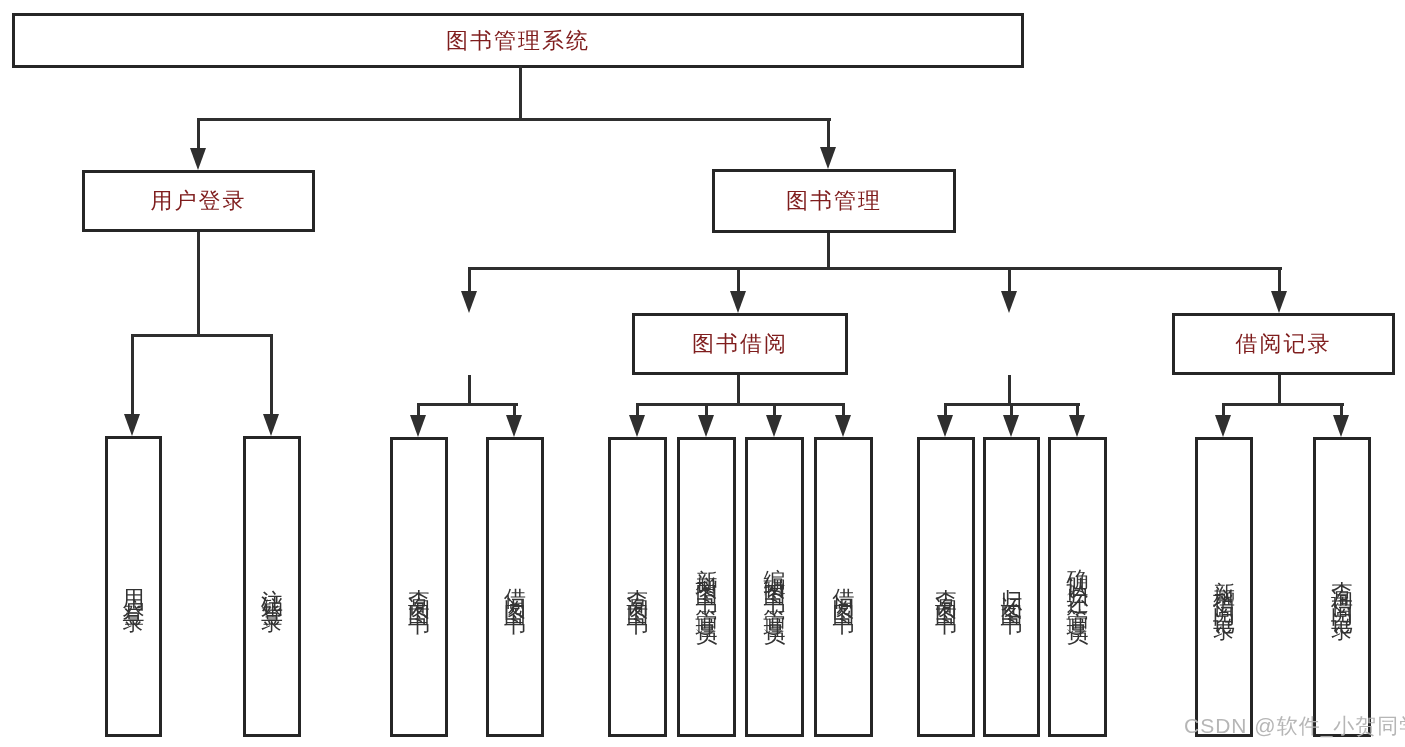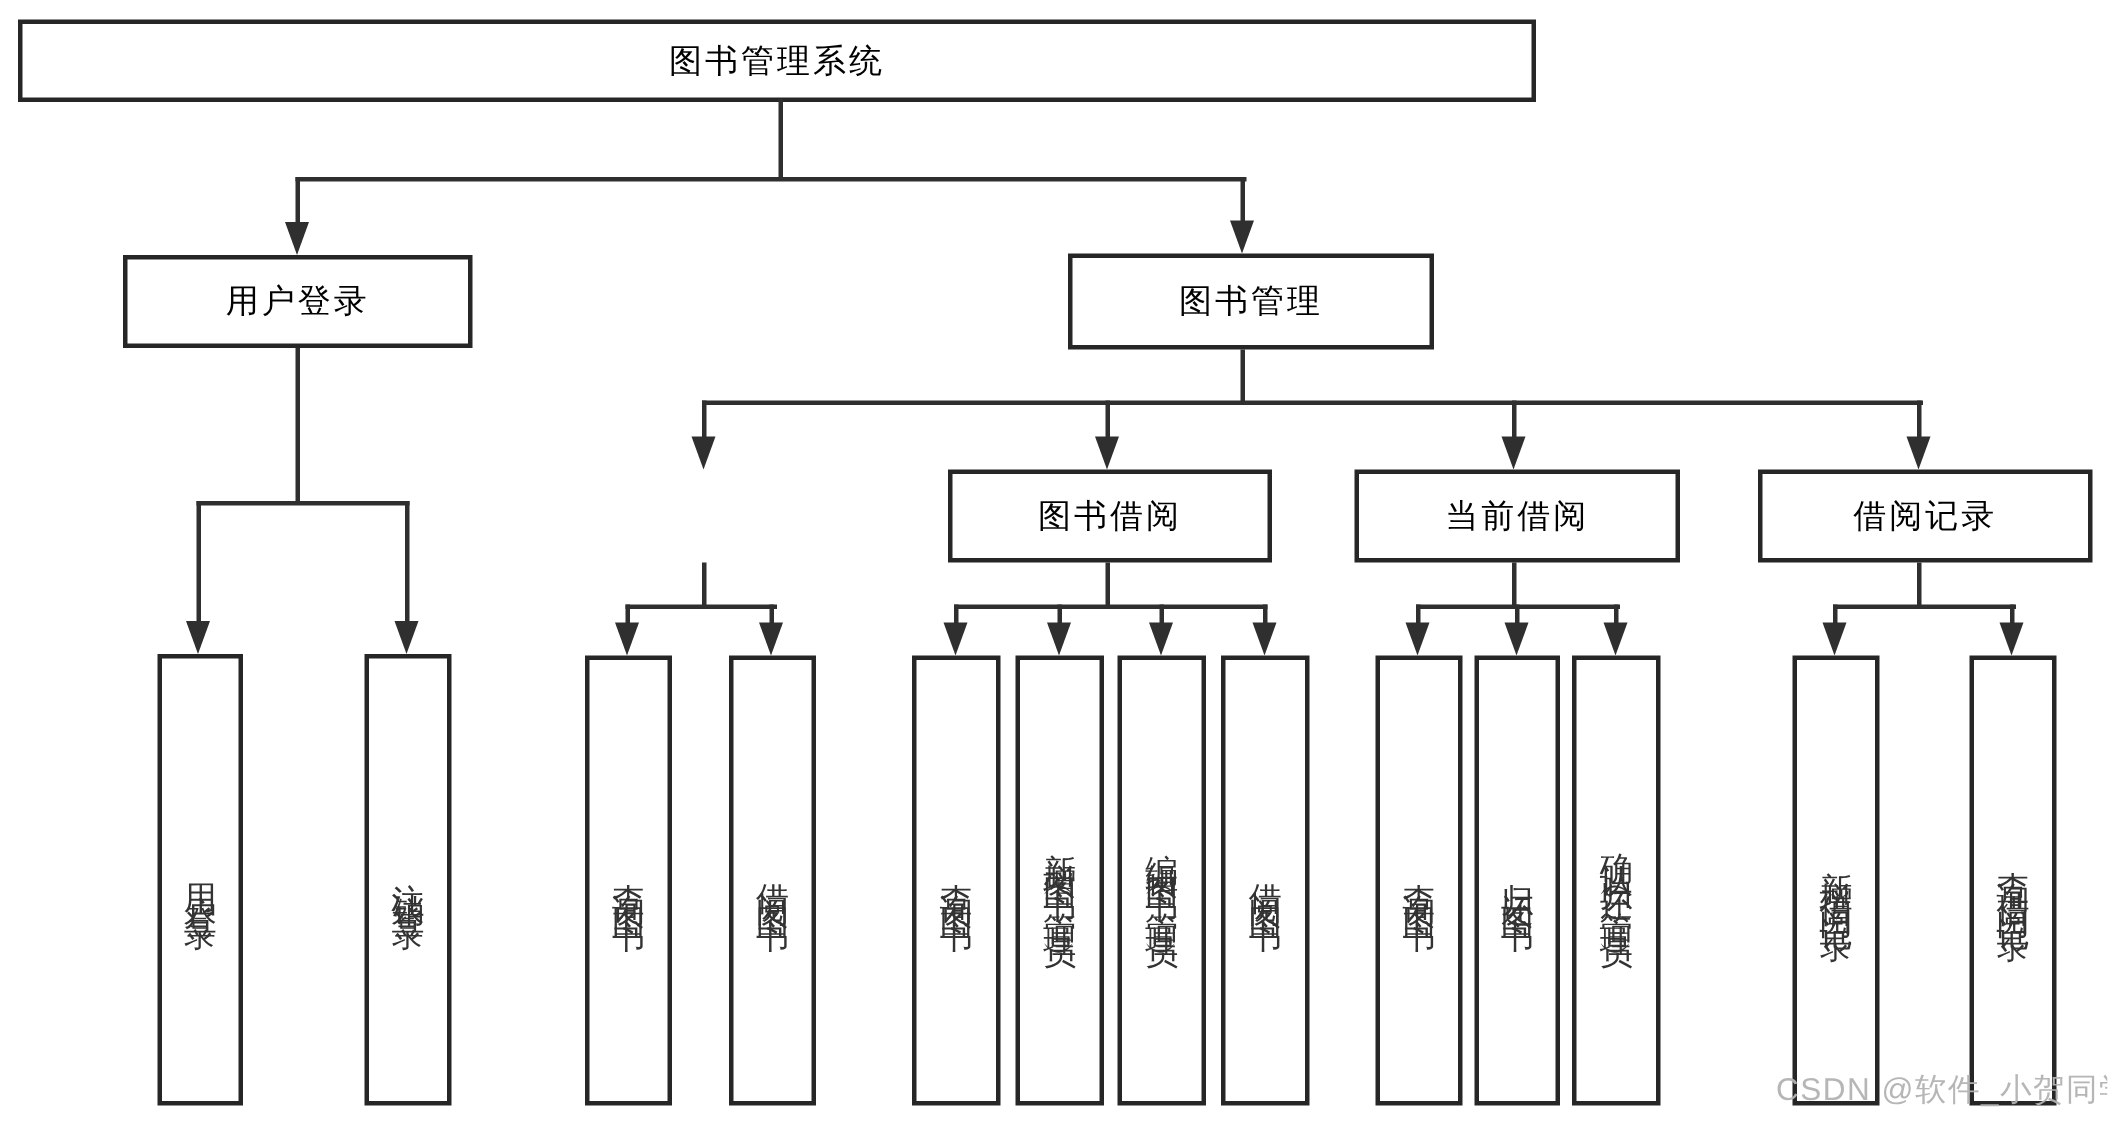--- a/index.html
+++ b/index.html
@@ -3,21 +3,21 @@
 <meta charset="utf-8">
 <style>
   html,body{margin:0;padding:0;background:#fff;}
   .canvas{
     position:relative;width:1405px;height:747px;background:#ffffff;overflow:hidden;
     font-family:"Liberation Sans","DejaVu Sans",sans-serif;color:#333;
   }
   .hnode{
     position:absolute;box-sizing:border-box;background:#fff;border:3px solid #262626;
     display:flex;align-items:center;justify-content:center;
-    font-size:22px;letter-spacing:2px;color:#000000;white-space:nowrap;
+    font-size:22px;letter-spacing:2px;color:#7f1d1d;white-space:nowrap;
   }
   .vnode{
     position:absolute;box-sizing:border-box;background:#fff;border:3px solid #262626;
     display:flex;align-items:center;justify-content:center;
   }
   .vtext{
     writing-mode:vertical-rl;text-orientation:mixed;
     font-size:22px;letter-spacing:8px;color:#333;white-space:nowrap;line-height:1;
   }
   .ln{position:absolute;background:#2f2f2f;}
@@ -67,23 +67,20 @@
   <div class="arrow" style="left:461px;top:291px;"></div>
   <div class="ln" style="left:737px;top:267px;width:3px;height:27px;"></div>
   <div class="arrow" style="left:730px;top:291px;"></div>
   <div class="ln" style="left:1008px;top:267px;width:3px;height:27px;"></div>
   <div class="arrow" style="left:1001px;top:291px;"></div>
   <div class="ln" style="left:1278px;top:267px;width:3px;height:27px;"></div>
   <div class="arrow" style="left:1271px;top:291px;"></div>
 
   <div class="hnode" style="left:632px;top:313px;width:216px;height:62px;">
     <span>图书借阅</span>
-  </div>
-  <div class="hnode" style="left:903px;top:313px;width:217px;height:62px;">
-    <span>当前借阅</span>
   </div>
   <div class="hnode" style="left:1172px;top:313px;width:223px;height:62px;">
     <span>借阅记录</span>
   </div>
 
   <div class="ln" style="left:468px;top:375px;width:3px;height:31px;"></div>
   <div class="ln" style="left:417px;top:403px;width:101px;height:3px;"></div>
   <div class="ln" style="left:417px;top:403px;width:3px;height:13px;"></div>
   <div class="arrow" style="left:410px;top:415px;"></div>
   <div class="ln" style="left:513px;top:403px;width:3px;height:13px;"></div>

